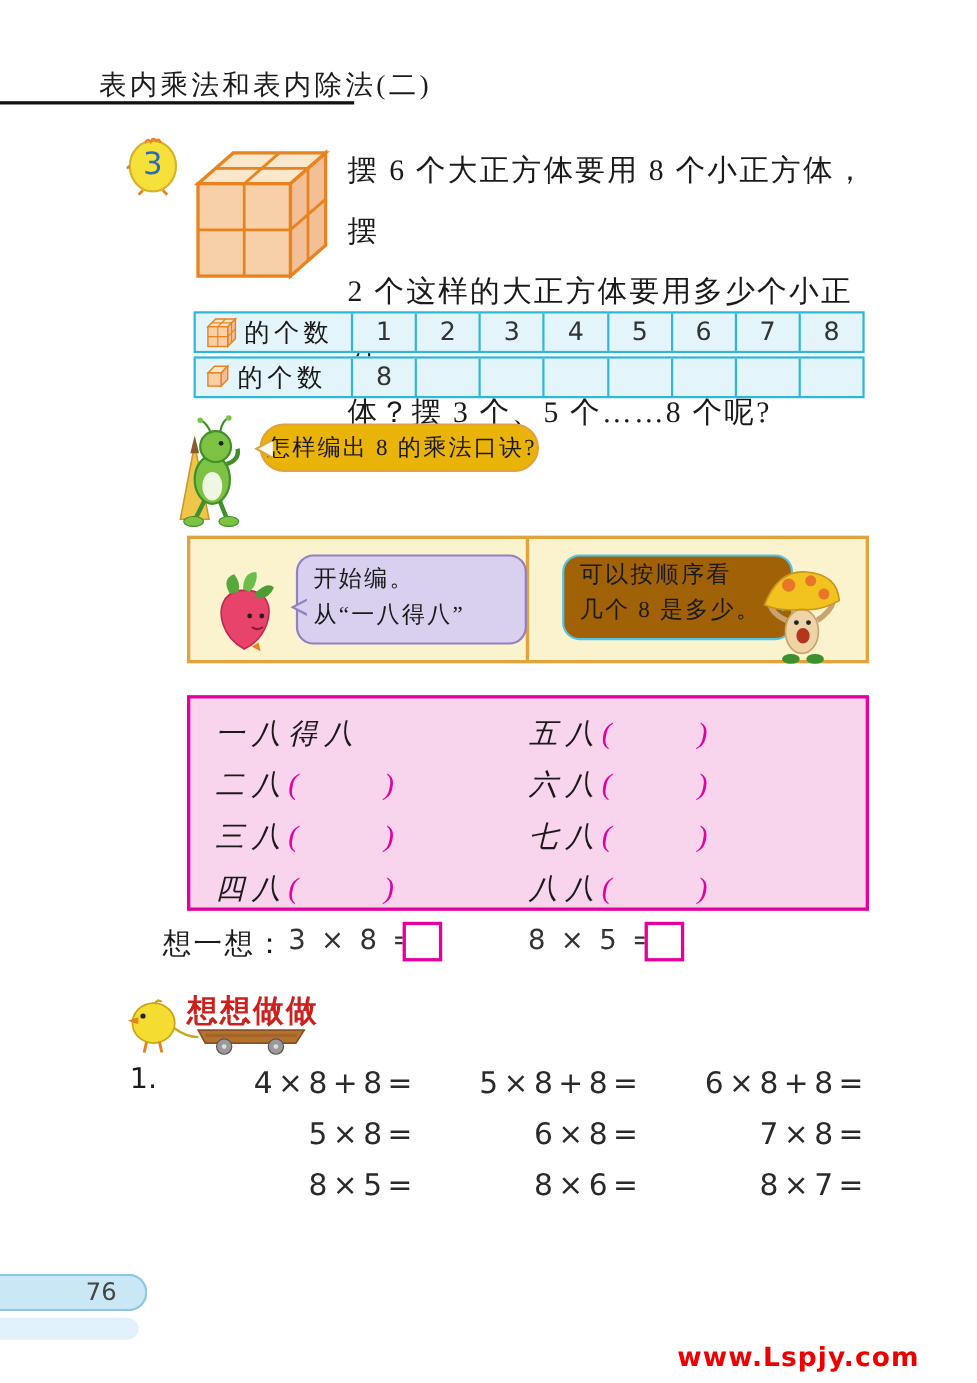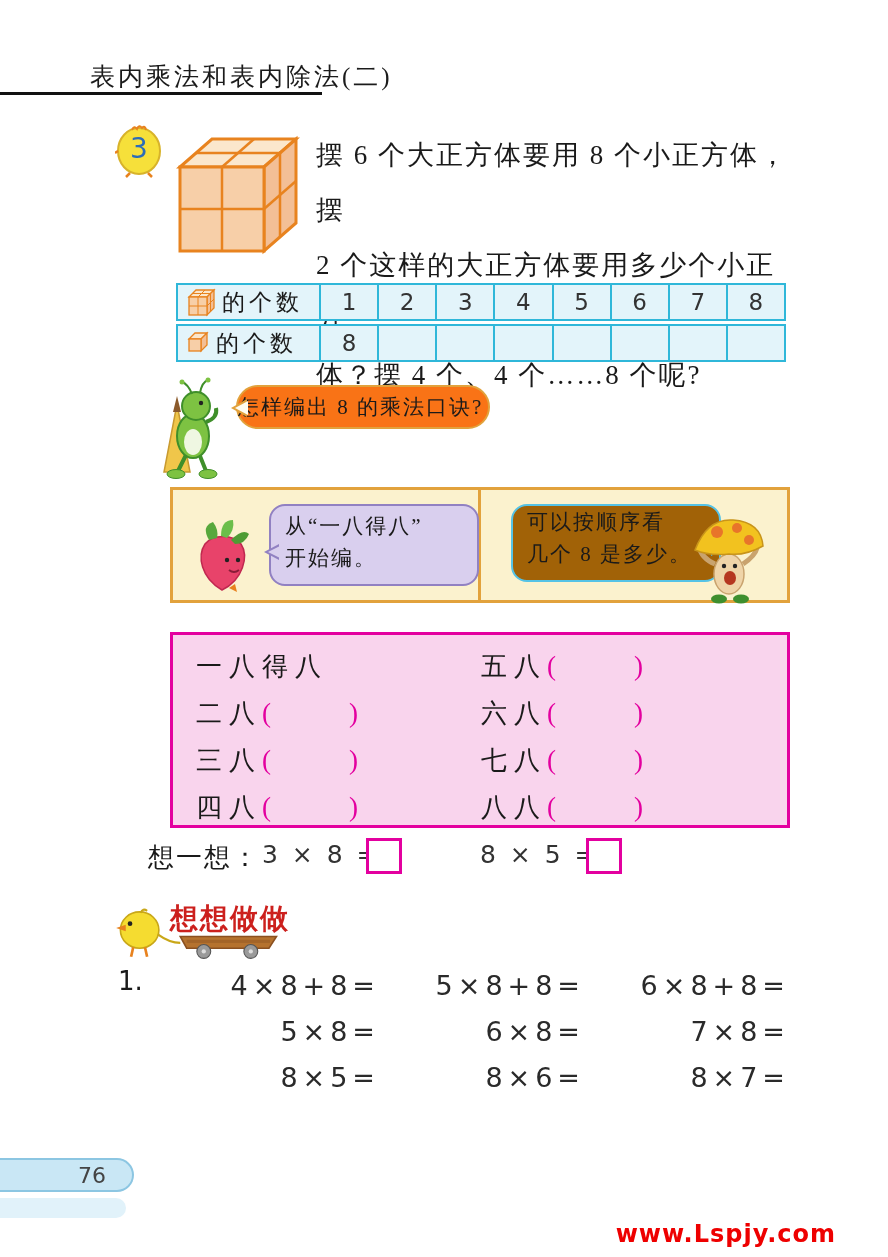--- a/index.html
+++ b/index.html
@@ -26,22 +26,22 @@
   .trow{display:flex;border:2px solid #2fb7d9;background:#e3f4fa;height:34px;}
   .trow.second{margin-top:3px;}
   .tcell{border-left:2px solid #2fb7d9;flex:1;display:flex;align-items:center;justify-content:center;
          font-family:"DejaVu Sans",sans-serif;font-size:23px;color:#333;text-align:right;}
   .tcell.label{flex:0 0 133px;border-left:none;justify-content:flex-start;padding-left:8px;
                font-family:"Liberation Serif",serif;font-size:23px;letter-spacing:4px;color:#1a1a1a;}
   .tcell.label svg{margin-right:6px;}
 
   
   .grasshopper{position:absolute;left:148px;top:376px;}
-  .q-bubble{position:absolute;left:236px;top:385px;width:250px;height:40px;background:#f97316;
-            border:2px solid #e2a23c;border-radius:22px;display:flex;align-items:center;justify-content:flex-start;
+  .q-bubble{position:absolute;left:236px;top:385px;width:250px;height:40px;background:#eab308;
+            border:2px solid #e2a23c;border-radius:22px;display:flex;align-items:center;justify-content:flex-end;
             font-size:21px;letter-spacing:2px;}
   .q-bubble:before{content:'';position:absolute;left:-16px;top:12px;border:9px solid transparent;
                    border-right:16px solid #e2a23c;}
   .q-bubble:after{content:'';position:absolute;left:-10px;top:14px;border:7px solid transparent;
                   border-right:13px solid #fffcf0;}
 
   
   .hint-panel{position:absolute;left:170px;top:487px;width:614px;height:110px;background:#fbf2ce;
               border:3px solid #e2a23c;}
   .hint-divider{position:absolute;left:305px;top:0;width:3px;height:110px;background:#e2a23c;}
@@ -57,21 +57,21 @@
             border:2px solid #55c3e6;border-radius:16px;padding:0 0 0 14px;
             font-size:21px;line-height:32px;letter-spacing:2px;}
   .c-bubble:before{content:'';position:absolute;right:-15px;top:34px;border:8px solid transparent;
                    border-left:15px solid #55c3e6;}
   .c-bubble:after{content:'';position:absolute;right:-9px;top:36px;border:6px solid transparent;
                   border-left:12px solid #d8f1fb;}
   .mushroom{position:absolute;left:516px;top:22px;}
 
   
   .rhyme-box{position:absolute;left:170px;top:632px;width:614px;height:190px;background:#f9d4ed;
-             border:3px solid #e3009f;}
+             border:3px solid #e3009f;font-style:italic;}
   .rhyme-col{position:absolute;top:8px;}
   .rhyme-col.leftc{left:23px;}
   .rhyme-col.rightc{left:308px;}
   .rhyme-row{height:47px;display:flex;align-items:center;font-size:26px;letter-spacing:7px;}
   .pp{color:#e3009f;font-size:27px;letter-spacing:0;}
   .pgap{display:inline-block;width:78px;height:30px;}
 
   
   .think-line{position:absolute;left:0;top:838px;width:888px;height:40px;font-size:26px;}
   .tl{position:absolute;left:148px;top:2px;letter-spacing:2px;}
@@ -138,21 +138,21 @@
     <line x1="108" y1="20" x2="108" y2="104" stroke="#e8831f" stroke-width="2.5"></line>
     <line x1="92" y1="76" x2="124" y2="48" stroke="#e8831f" stroke-width="2.5"></line>
     <rect x="8" y="34" width="84" height="84" fill="#f7cfa8" stroke="#e8831f" stroke-width="3"></rect>
     <line x1="50" y1="34" x2="50" y2="118" stroke="#e8831f" stroke-width="2.5"></line>
     <line x1="8" y1="76" x2="92" y2="76" stroke="#e8831f" stroke-width="2.5"></line>
   </svg>
 
   <div class="problem-text">
     <div>摆 6 个大正方体要用 8 个小正方体，摆</div>
     <div>2 个这样的大正方体要用多少个小正方</div>
-    <div>体？摆 4 个、4 个……8 个呢?</div>
+    <div>体？摆 3 个、5 个……8 个呢?</div>
   </div>
 
   <div class="ctable">
     <div class="trow">
       <div class="tcell label">
         <svg width="30" height="29" viewBox="0 0 30 29">
           <polygon points="3,9 10,2 28,2 21,9" fill="#fbe7cc" stroke="#e8831f" stroke-width="1.3"></polygon>
           <line x1="6.5" y1="5.5" x2="24.5" y2="5.5" stroke="#e8831f"></line>
           <line x1="12" y1="9" x2="19" y2="2" stroke="#e8831f"></line>
           <polygon points="21,9 28,2 28,20 21,27" fill="#f3bf96" stroke="#e8831f" stroke-width="1.3"></polygon>
@@ -218,22 +218,22 @@
       <path d="M31,72 C10,60 6,38 14,26 C22,16 42,16 50,26 C58,38 52,62 31,72 Z" fill="#e8436a" stroke="#c02850" stroke-width="1.5"></path>
       <path d="M18,22 Q10,8 22,4 Q28,12 26,20 Z" fill="#57a83c"></path>
       <path d="M30,18 Q30,2 42,2 Q44,12 36,20 Z" fill="#6bbe4a"></path>
       <path d="M40,22 Q52,10 58,16 Q54,26 44,26 Z" fill="#4e9c34"></path>
       <circle cx="36" cy="42" r="2.2" fill="#222"></circle>
       <circle cx="47" cy="42" r="2.2" fill="#222"></circle>
       <path d="M38,52 Q43,56 48,52" stroke="#8a1c38" fill="none" stroke-width="2"></path>
       <polygon points="38,70 44,66 46,74" fill="#e8821e"></polygon>
     </svg>
     <div class="p-bubble">
+      <div>开始编。</div>
       <div>从“一八得八”</div>
-      <div>开始编。</div>
     </div>
     <div class="c-bubble">
       <div>可以按顺序看</div>
       <div>几个 8 是多少。</div>
     </div>
     <svg class="mushroom" width="78" height="92" viewBox="0 0 78 92">
       <path d="M26,52 Q12,46 10,34 M54,52 Q66,44 68,36" stroke="#c9a36e" stroke-width="5" fill="none"></path>
       <ellipse cx="40" cy="62" rx="15" ry="20" fill="#efd4a8" stroke="#c9a36e" stroke-width="1.5"></ellipse>
       <path d="M6,38 Q18,6 44,8 Q72,10 74,34 Q56,44 40,42 Q20,44 6,38 Z" fill="#f2c21f" stroke="#c8941a" stroke-width="1.5"></path>
       <circle cx="28" cy="20" r="6" fill="#e8752a"></circle>

